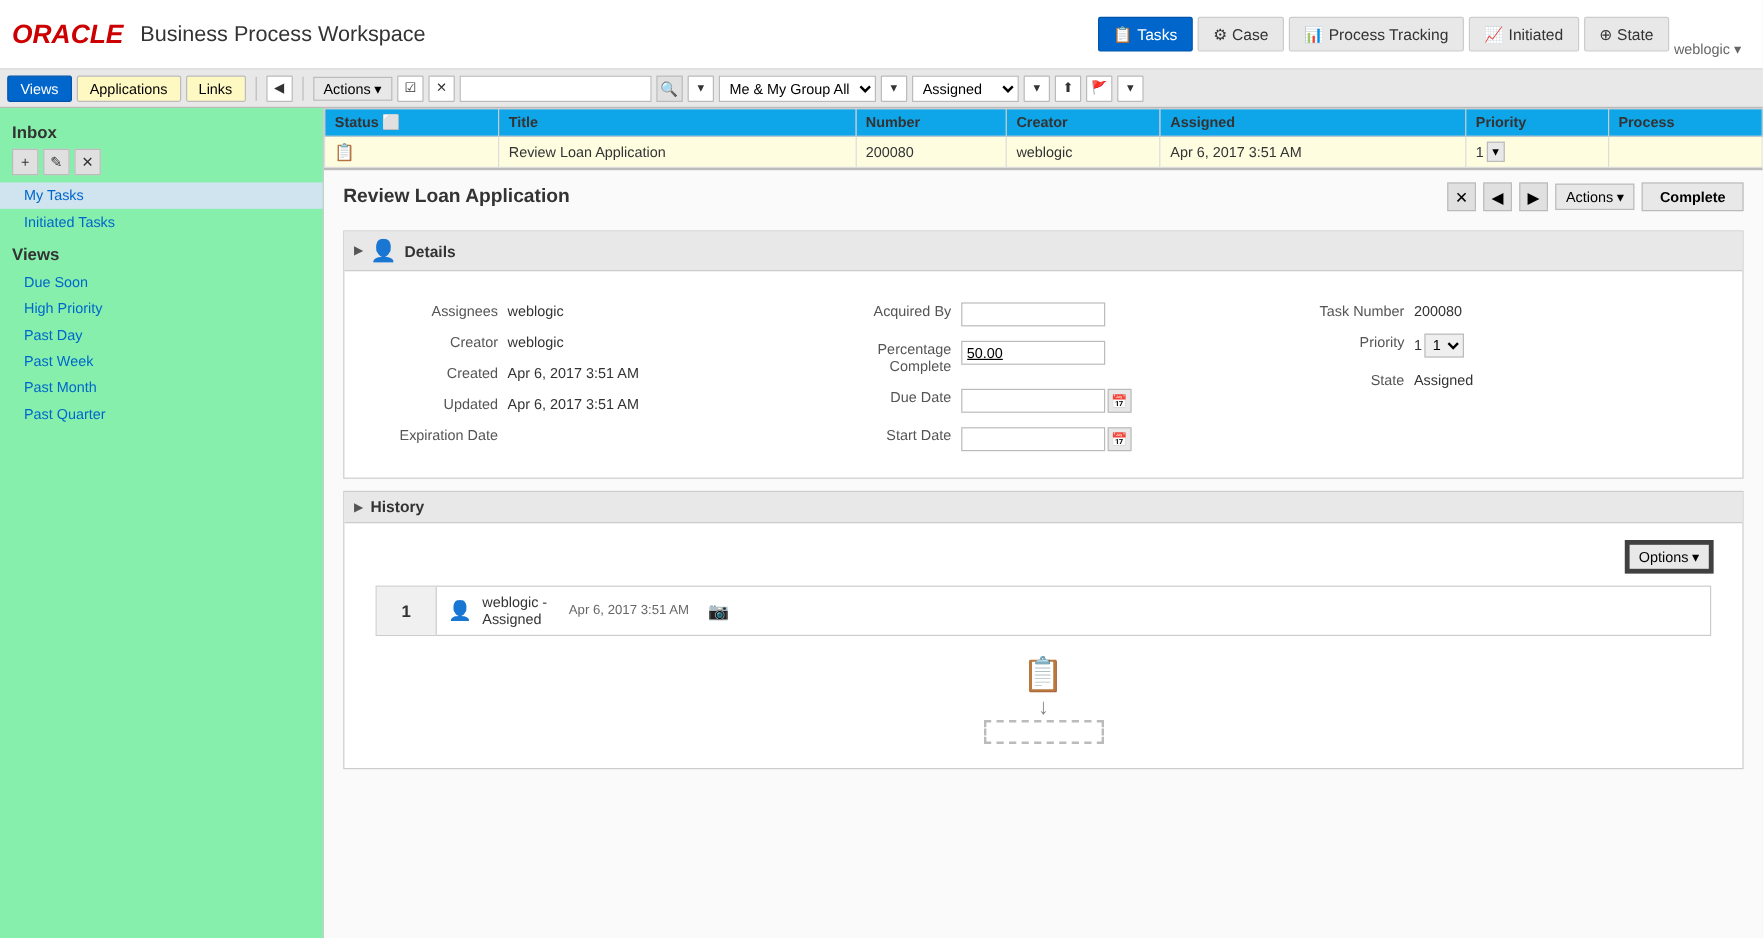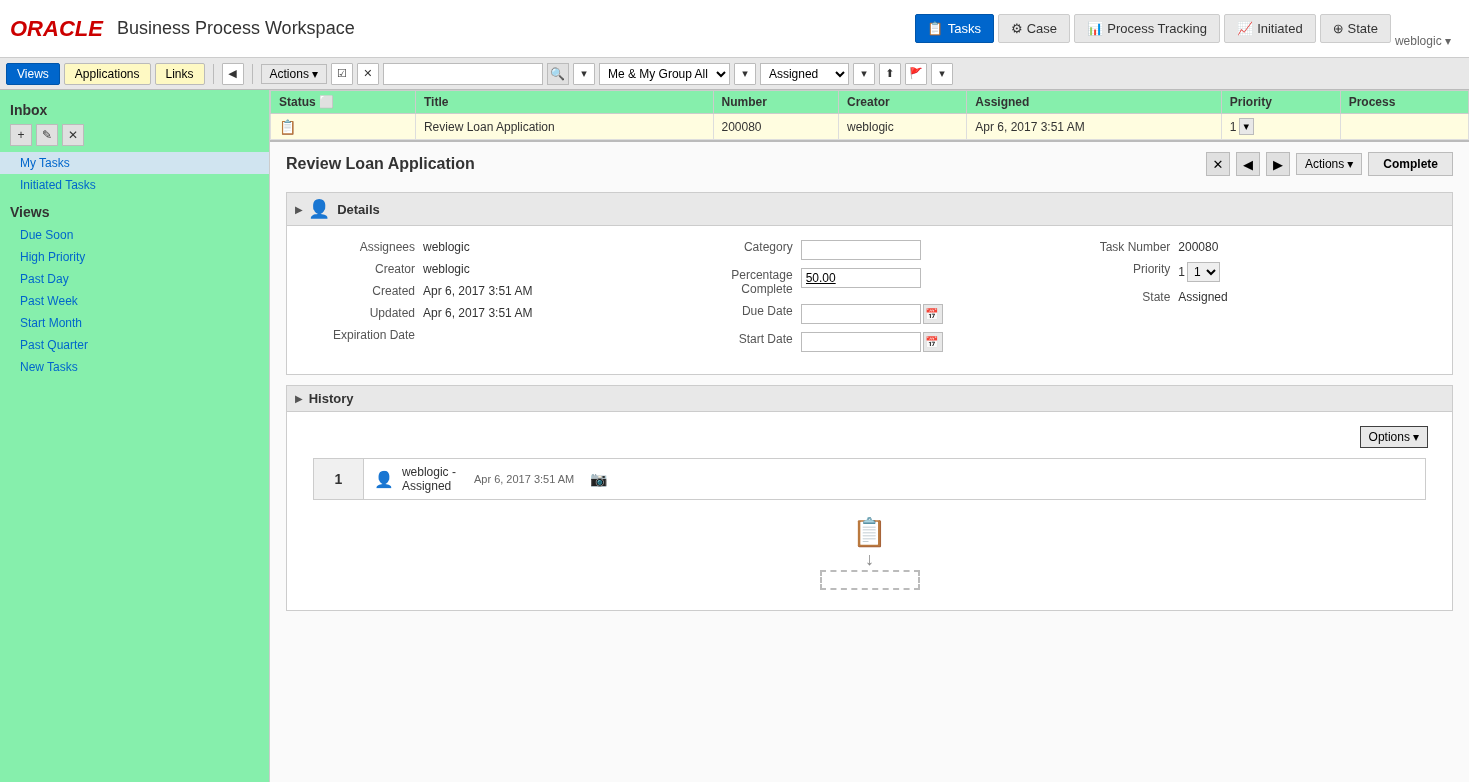--- a/index.html
+++ b/index.html
@@ -77,21 +77,21 @@
       font-size: 14px; font-weight: bold; color: #333; padding: 8px 10px 4px 10px;
     }
 
     
     .content-area { flex: 1; display: flex; flex-direction: column; overflow: hidden; }
 
     
     .task-list-area { background: #fff; border-bottom: 2px solid #bbb; }
     .task-table { width: 100%; border-collapse: collapse; }
     .task-table th {
-      background: #86efac; border: 1px solid #ccc; padding: 4px 8px;
+      background: #0ea5e9; border: 1px solid #ccc; padding: 4px 8px;
       text-align: left; font-size: 12px; font-weight: bold; white-space: nowrap;
     }
     .task-table td {
       border: 1px solid #ddd; padding: 4px 8px; font-size: 12px; white-space: nowrap;
     }
     .task-row-selected td { background: #fffde0; }
     .task-status-icon { color: #cc9900; font-size: 14px; }
     .priority-dropdown {
       display: flex; align-items: center; gap: 2px;
     }
@@ -125,40 +125,40 @@
     .section-header {
       display: flex; align-items: center; gap: 6px; background: #e8e8e8;
       padding: 5px 8px; border-bottom: 1px solid #ccc; cursor: pointer;
     }
     .section-header-title { font-size: 13px; font-weight: bold; }
     .section-content { padding: 10px 16px; }
 
     
     .details-grid { display: grid; grid-template-columns: 1fr 1fr 1fr; gap: 0; }
     .detail-col { padding: 4px 10px; }
-    .detail-row { display: flex; align-items: flex-start; margin-bottom: 8px; }
+    .detail-row { display: flex; align-items: flex-start; margin-bottom: 8px; margin-top: 12px; }
     .detail-label { color: #555; min-width: 110px; text-align: right; padding-right: 8px; font-size: 12px; }
     .detail-value { color: #333; font-size: 12px; }
     .detail-input {
       border: 1px solid #bbb; padding: 2px 4px; font-size: 12px; width: 120px; background: #fff; text-decoration: underline;
     }
     .detail-input-with-icon { display: flex; align-items: center; gap: 2px; }
     .cal-btn {
       width: 20px; height: 20px; border: 1px solid #bbb; background: #e8e8e8;
       cursor: pointer; display: flex; align-items: center; justify-content: center; font-size: 11px;
     }
     .priority-sel { border: 1px solid #bbb; padding: 1px 2px; font-size: 12px; }
 
     
     .history-options {
       display: flex; justify-content: flex-end; padding: 4px 8px;
     }
     .options-btn {
       display: flex; align-items: center; gap: 3px; padding: 3px 8px;
-      border: 1px solid #404040; background: #e8e8e8; cursor: pointer; font-size: 12px;
+      border: 4px solid #404040; background: #e8e8e8; cursor: pointer; font-size: 12px;
     }
     .history-entry {
       display: flex; margin: 6px 10px; border: 1px solid #ccc;
     }
     .history-num {
       min-width: 50px; display: flex; align-items: center; justify-content: center;
       background: #f0f0f0; border-right: 1px solid #ccc; font-size: 14px; font-weight: bold;
     }
     .history-detail {
       padding: 6px 10px; display: flex; align-items: center; gap: 8px; flex: 1;
@@ -253,23 +253,22 @@
       <div class="sidebar-ctrl-btn">✕</div>
     </div>
     <div class="sidebar-item active">My Tasks</div>
     <div class="sidebar-item">Initiated Tasks</div>
 
     <div class="sidebar-views-title">Views</div>
     <div class="sidebar-item">Due Soon</div>
     <div class="sidebar-item">High Priority</div>
     <div class="sidebar-item">Past Day</div>
     <div class="sidebar-item">Past Week</div>
-    <div class="sidebar-item">Start Month</div>
+    <div class="sidebar-item">Past Month</div>
     <div class="sidebar-item">Past Quarter</div>
-    <div class="sidebar-item">New Tasks</div>
   </div>
 
   <div class="content-area">
 
     <div class="task-list-area">
       <table class="task-table">
         <thead>
           <tr>
             <th>
               <span>Status</span>
@@ -347,21 +346,21 @@
                 <span class="detail-value">Apr 6, 2017 3:51 AM</span>
               </div>
               <div class="detail-row">
                 <span class="detail-label">Expiration Date</span>
                 <span class="detail-value"></span>
               </div>
             </div>
 
             <div class="detail-col">
               <div class="detail-row">
-                <span class="detail-label">Category</span>
+                <span class="detail-label">Acquired By</span>
                 <input class="detail-input" type="text" style="">
               </div>
               <div class="detail-row">
                 <span class="detail-label">Percentage<br>Complete</span>
                 <input class="detail-input" type="text" value="50.00" style="">
               </div>
               <div class="detail-row">
                 <span class="detail-label">Due Date</span>
                 <div class="detail-input-with-icon">
                   <input class="detail-input" type="text" style="">

